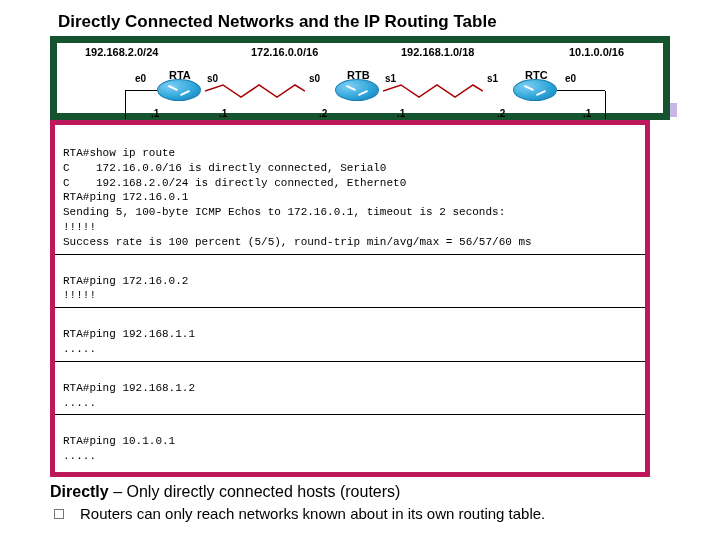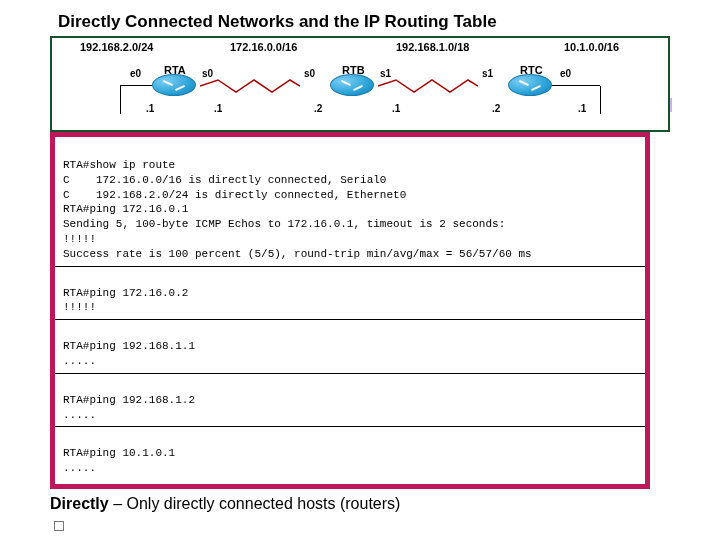--- a/index.html
+++ b/index.html
@@ -21,22 +21,22 @@
   }
   .title {
     font-size: 17px;
     font-weight: bold;
     color: #000;
     margin: 2px 0 4px 8px;
   }
   .diagram {
     position: relative;
     width: 620px;
-    height: 96px;
-    border: 2px solid #14532d;
+    height: 84px;
+    border: 7px solid #14532d;
     background: #fff;
     margin-top: 2px;
   }
   .net-label {
     position: absolute;
     top: 3px;
     font-size: 11px;
     font-weight: bold;
     color: #000;
     white-space: nowrap;
@@ -146,21 +146,21 @@
 </head>
 <body>
 
 <div class="slide">
   <div class="title">Directly Connected Networks and the IP Routing Table</div>
 
   <div class="diagram">
     <div class="band"></div>
 
     <div class="net-label" style="left:28px">192.168.2.0/24</div>
-    <div class="net-label" style="left:178px">172.16.0.0/16</div>
+    <div class="net-label" style="left:194px">172.16.0.0/16</div>
     <div class="net-label" style="left:344px">192.168.1.0/18</div>
     <div class="net-label" style="left:512px">10.1.0.0/16</div>
 
     <div class="router-name" style="left:112px">RTA</div>
     <div class="iface-label" style="left:78px">e0</div>
     <div class="iface-label" style="left:150px">s0</div>
     <div class="router" style="left:100px"></div>
     <div class="vline" style="left:68px"></div>
     <div class="hline" style="left:68px;width:32px"></div>
 
@@ -217,14 +217,15 @@
 <span>RTA#ping 10.1.0.1</span>
 <span>.....</span>
 </div>
 
   <div class="subtitle">
     <b>Directly</b><span> – Only directly connected hosts (routers)</span>
   </div>
 
   <div class="bullet-row">
     <div class="bullet-box"></div>
+    <div>Routers can only reach networks known about in its own routing table.</div>
   </div>
 </div>
 
 </body></html>

